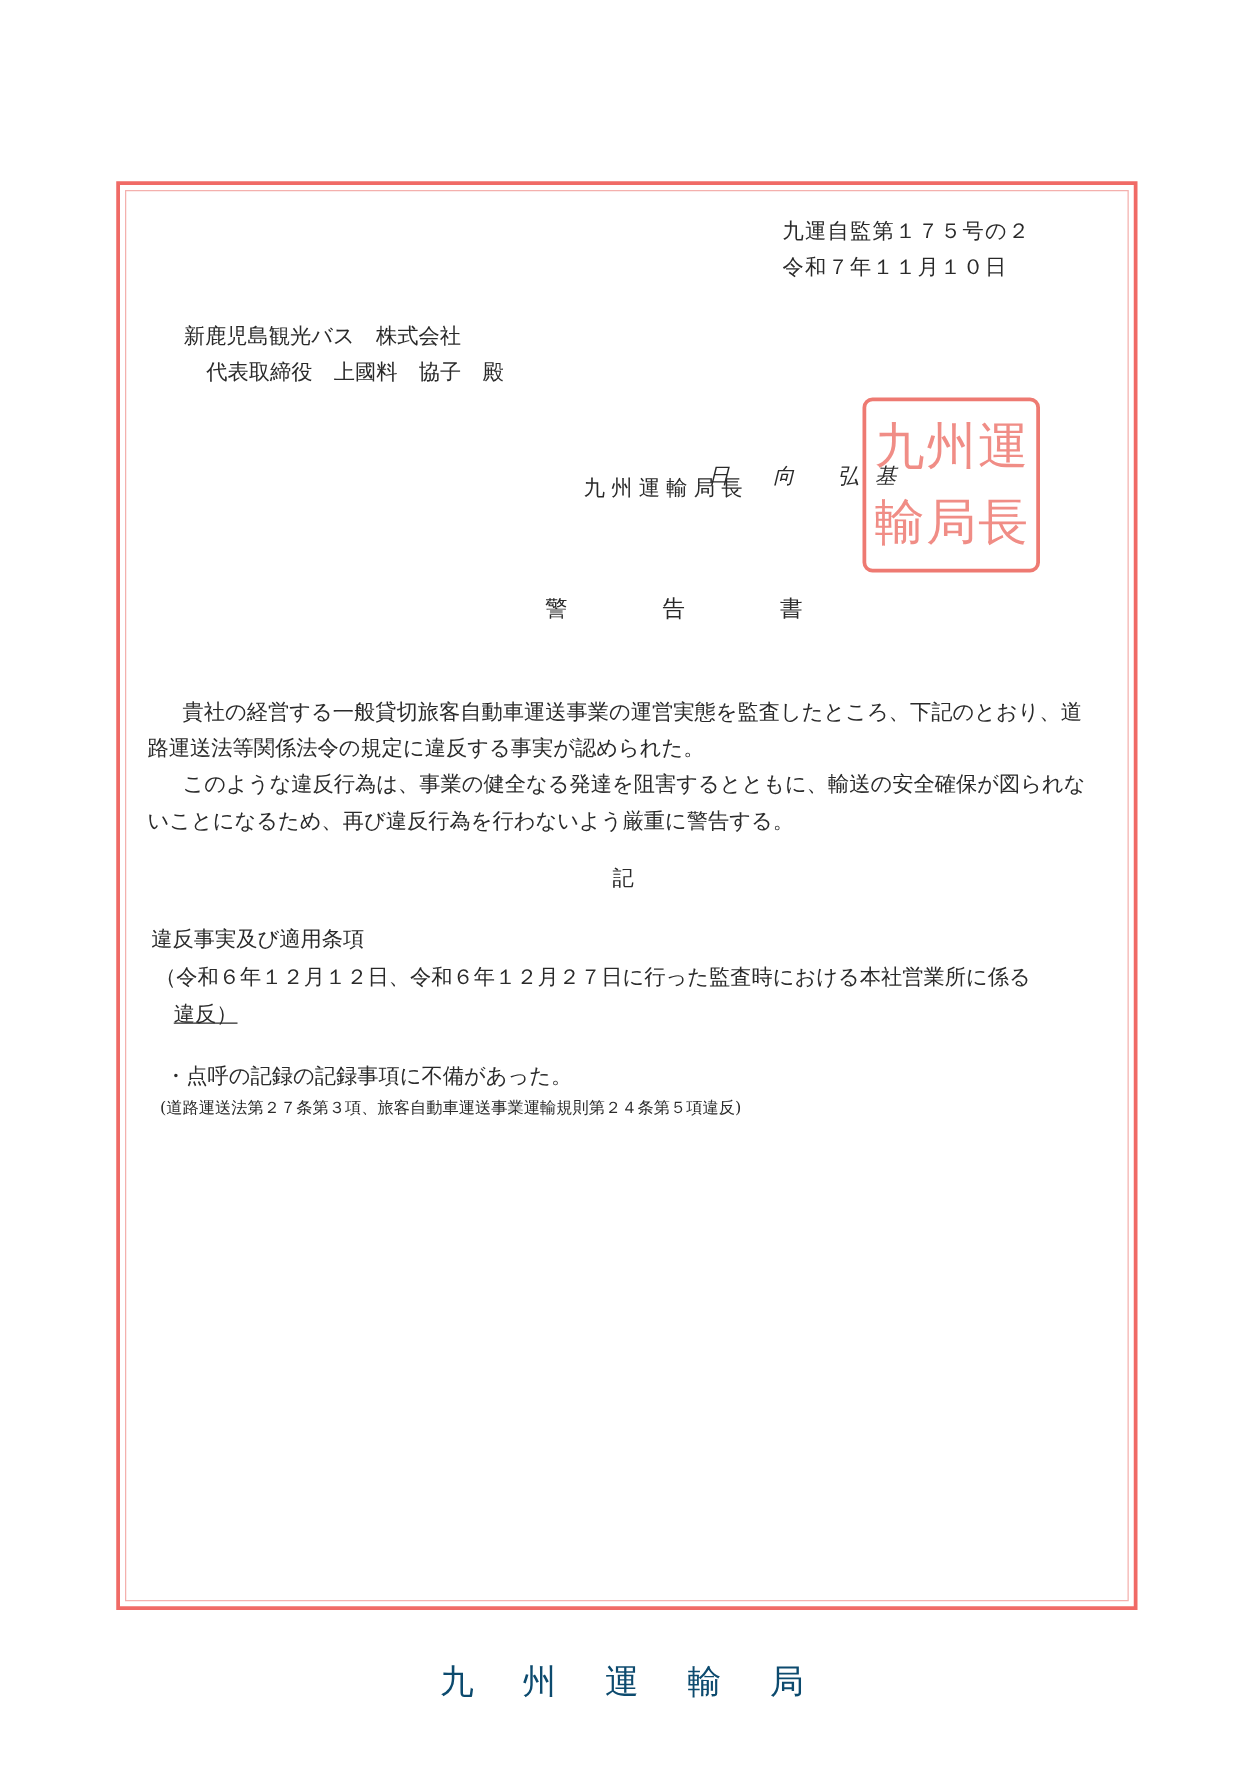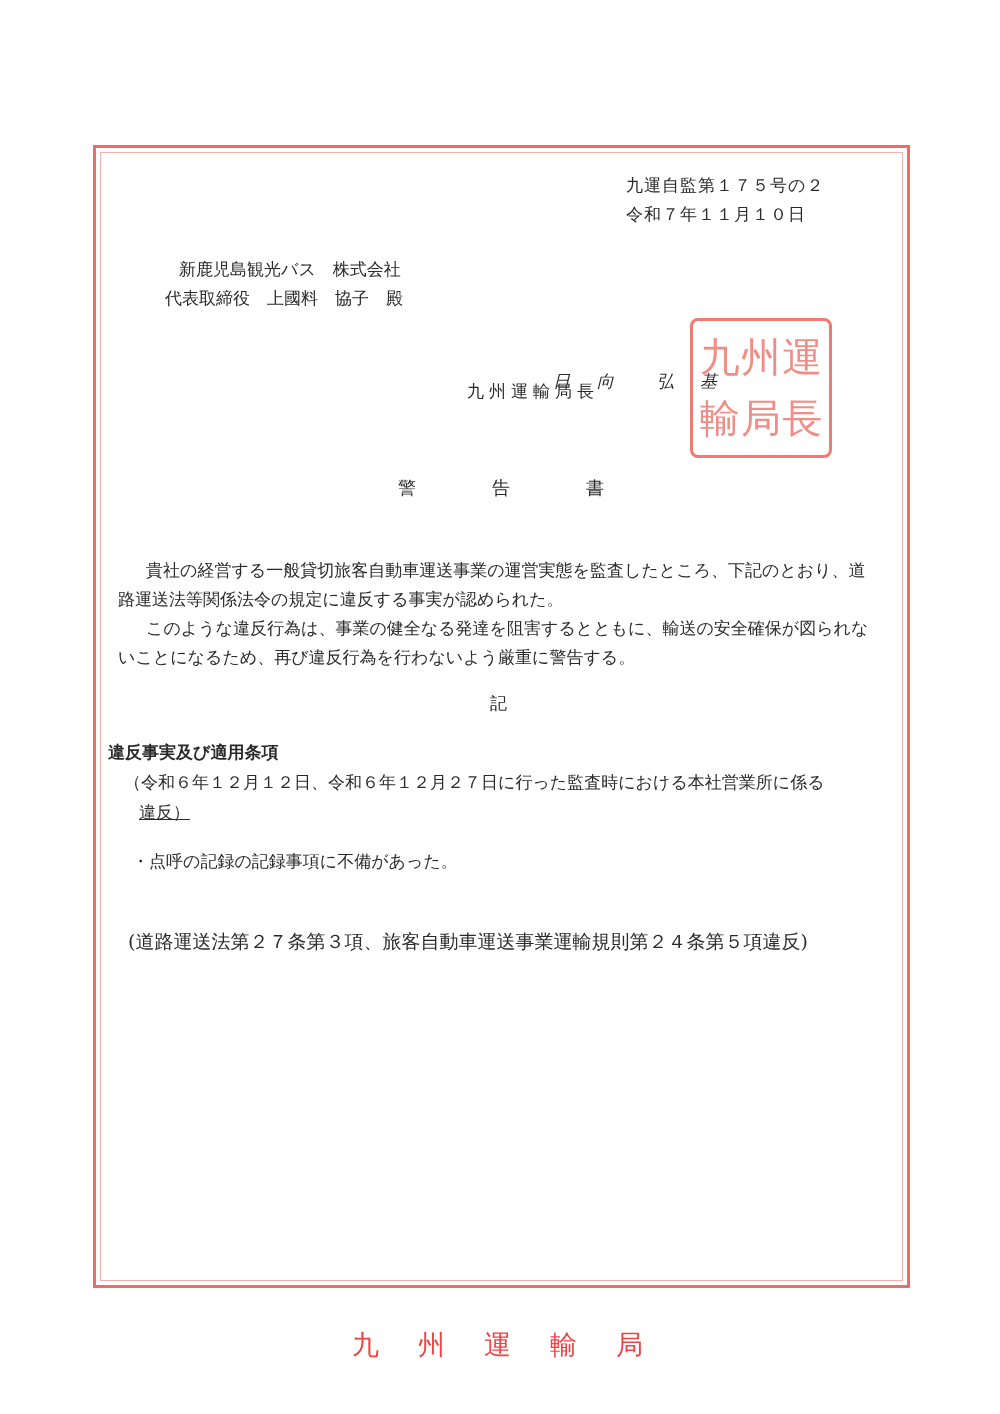--- a/index.html
+++ b/index.html
@@ -2,40 +2,40 @@
 <html><head>
 <meta charset="utf-8">
 <style>
   html, body { margin:0; padding:0; background:#ffffff; }
   body { width:1000px; height:1414px; position:relative; overflow:hidden;
          font-family:"DejaVu Serif","Liberation Serif",serif; color:#2a2a2a; }
   .frame-outer { position:absolute; left:93px; top:145px; width:811px; height:1137px;
                  border:3px solid #f06a66; box-sizing:content-box; }
   .frame-inner { position:absolute; left:100px; top:152px; width:801px; height:1127px;
                  border:1px solid #f4b0ad; }
-  .t { position:absolute; white-space:nowrap; font-size:17px; line-height:1; }
+  .t { position:absolute; white-space:nowrap; font-size:17px; line-height:1;text-align:center; }
   .doc-no { left:626px; top:177px; letter-spacing:1px; }
   .doc-date { left:626px; top:206px; letter-spacing:1px; }
-  .addr1 { left:147px; top:261px;margin-left:32px; }
+  .addr1 { left:147px; top:261px; }
   .addr2 { left:165px; top:290px; }
   .issuer-title { left:467px; top:343px; letter-spacing:5px;margin-top:40px; }
   .issuer-name { left:553px; top:373px; word-spacing:0;font-style:italic; }
   .issuer-name span { display:inline-block; }
   .doc-title { left:398px; top:479px; font-size:18px; }
   .doc-title span { display:inline-block; width:94px; }
   .para { position:absolute; left:118px; width:760px; font-size:17px; line-height:29px; }
   .p1 { top:556px; text-indent:28px; }
   .p2 { top:614px; text-indent:28px; }
   .ki { left:490px; top:695px; }
-  .sec-head { left:108px; top:744px;font-weight:bold; }
+  .sec-head { left:121px; top:744px; }
   .sec-paren1 { left:124px; top:774px; }
   .sec-paren2 { left:139px; top:804px;text-decoration:underline; }
   .item { left:121px; top:853px;margin-left:11px; }
-  .item-ref { left:128px; top:932px; font-size:19px; }
-  .footer { position:absolute; left:352px; top:1327px; font-size:27px; color:#ef4444;
+  .item-ref { left:128px; top:880px; font-size:13px; }
+  .footer { position:absolute; left:352px; top:1327px; font-size:27px; color:#0c4a6e;
             white-space:nowrap; }
   .footer span { display:inline-block; width:66px; }
   .seal { position:absolute; left:690px; top:318px; width:142px; height:140px;
           border:3px solid #ee7a72; border-radius:8px; box-sizing:border-box; }
   .seal-grid { position:absolute; inset:6px; display:grid;
                grid-template-columns:repeat(3,1fr); grid-template-rows:repeat(2,1fr);
                grid-auto-flow:column; direction:rtl; }
   .seal-grid span { color:#ee7a72; font-size:40px; line-height:60px; text-align:center;
                     font-family:"DejaVu Sans",sans-serif; font-weight:200; opacity:.85; }
 </style>

